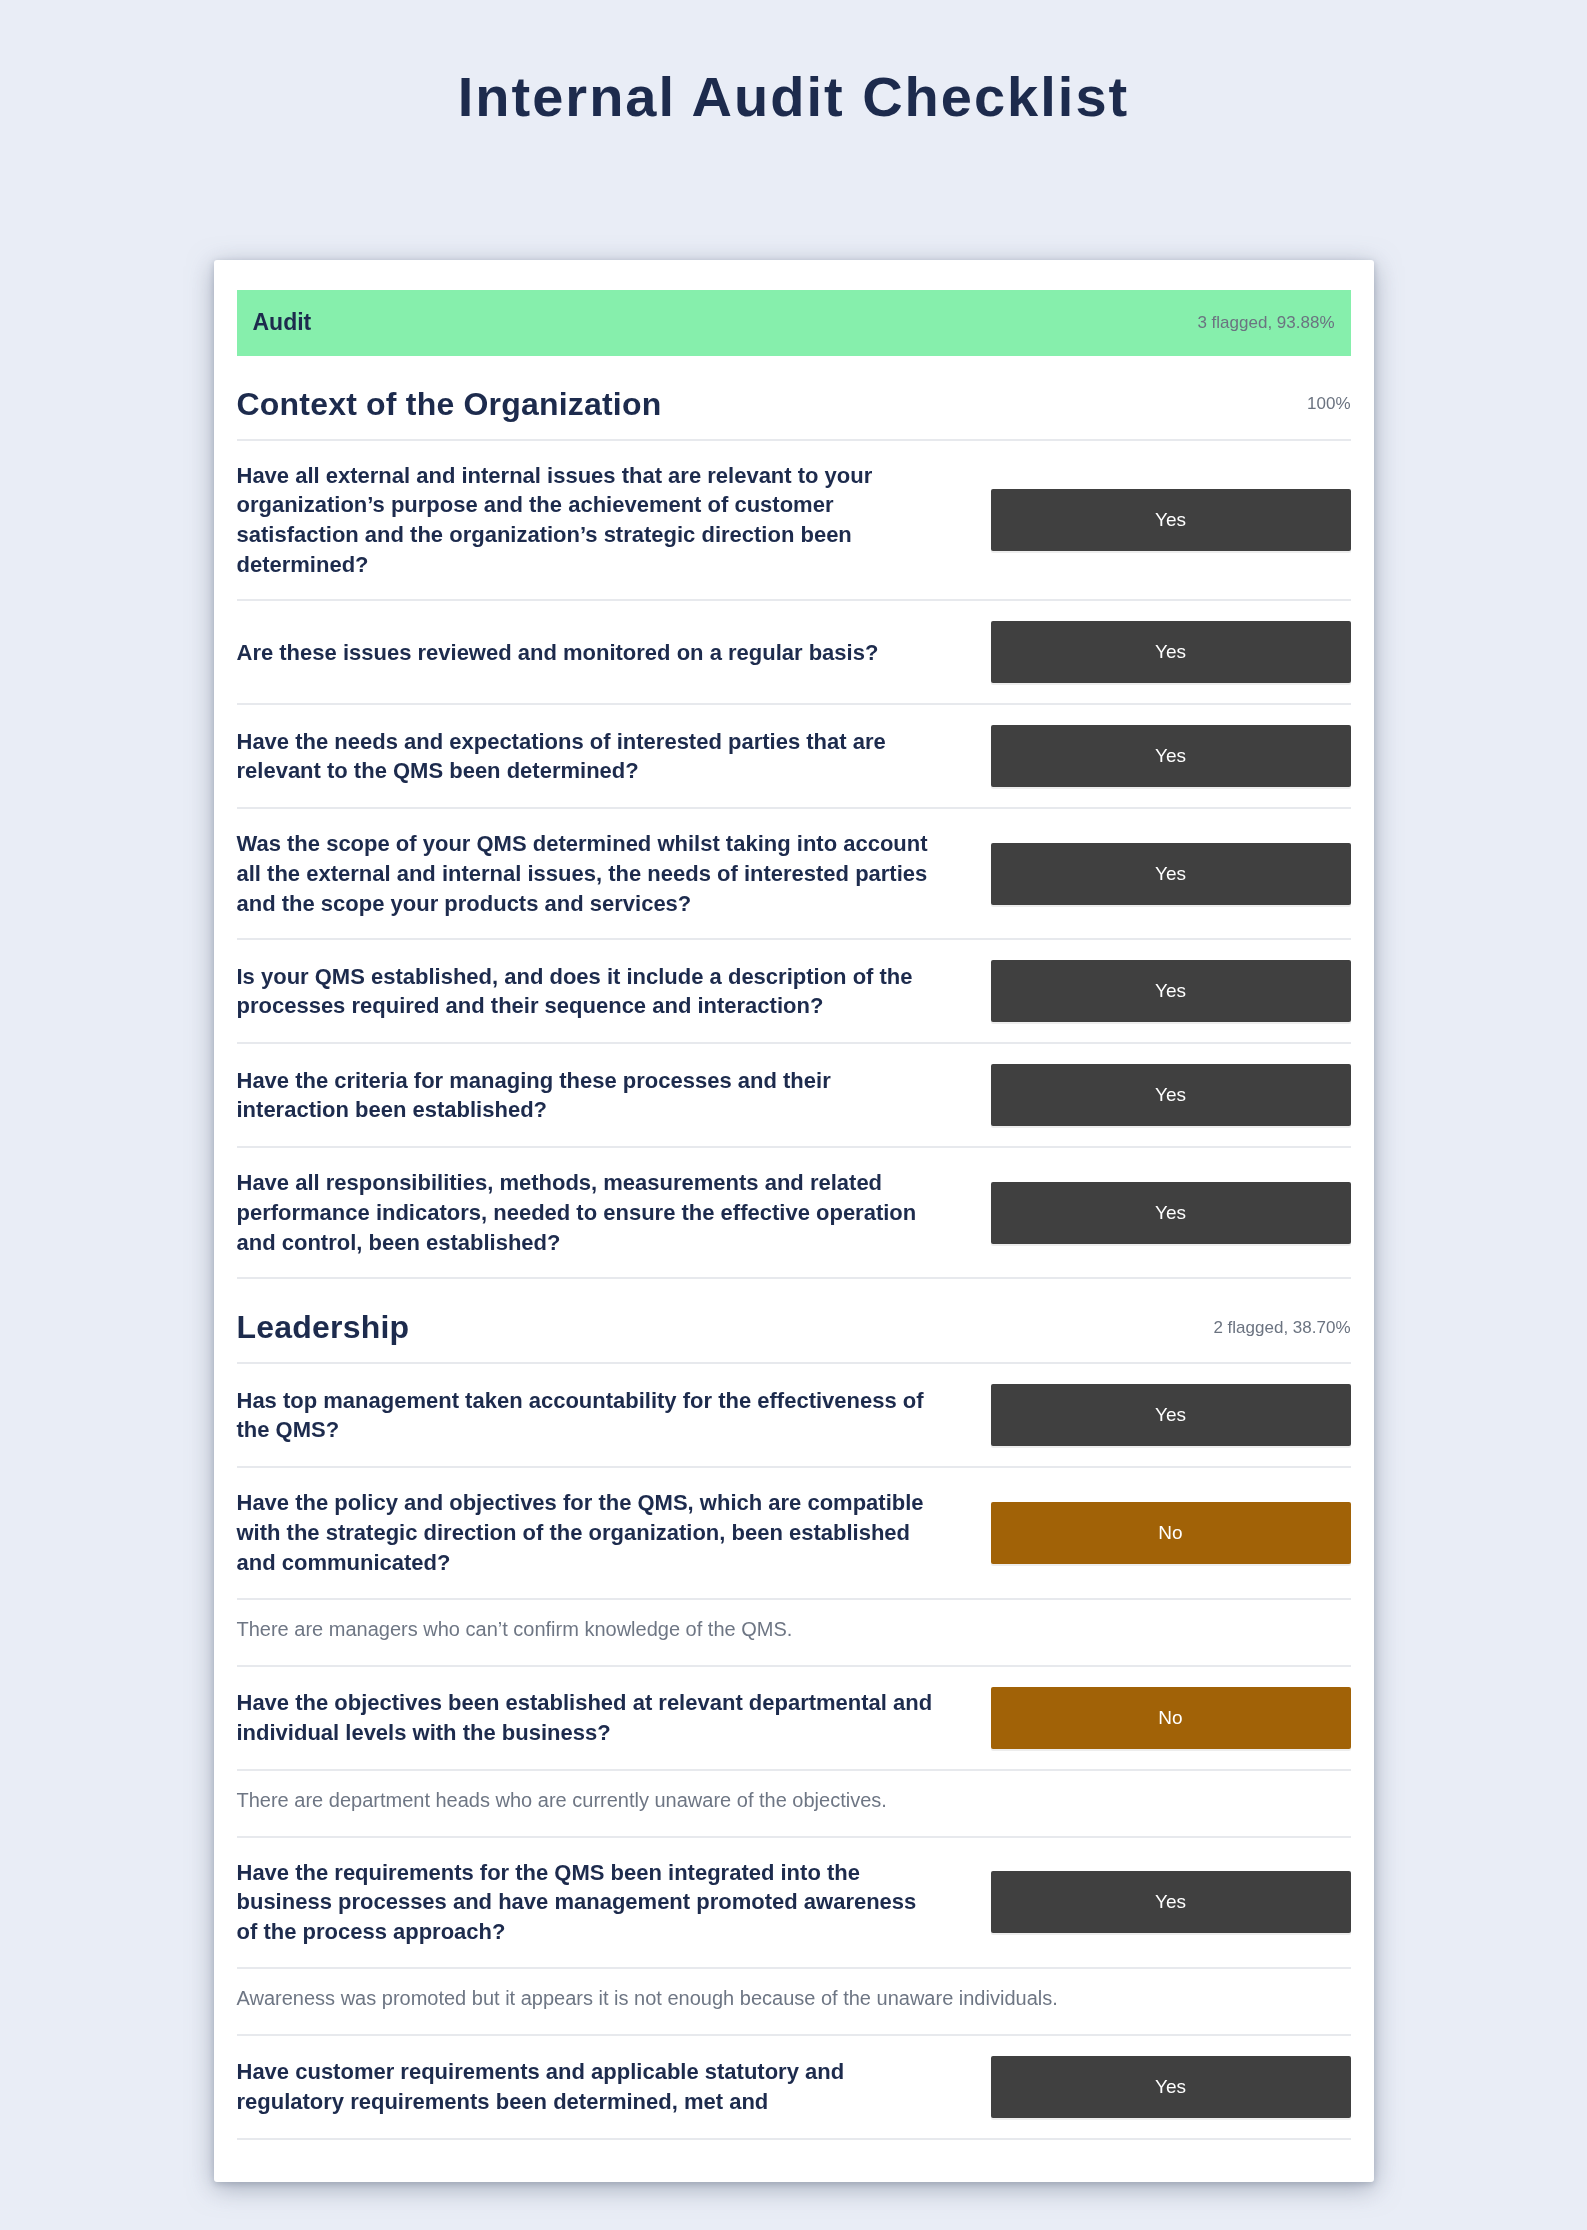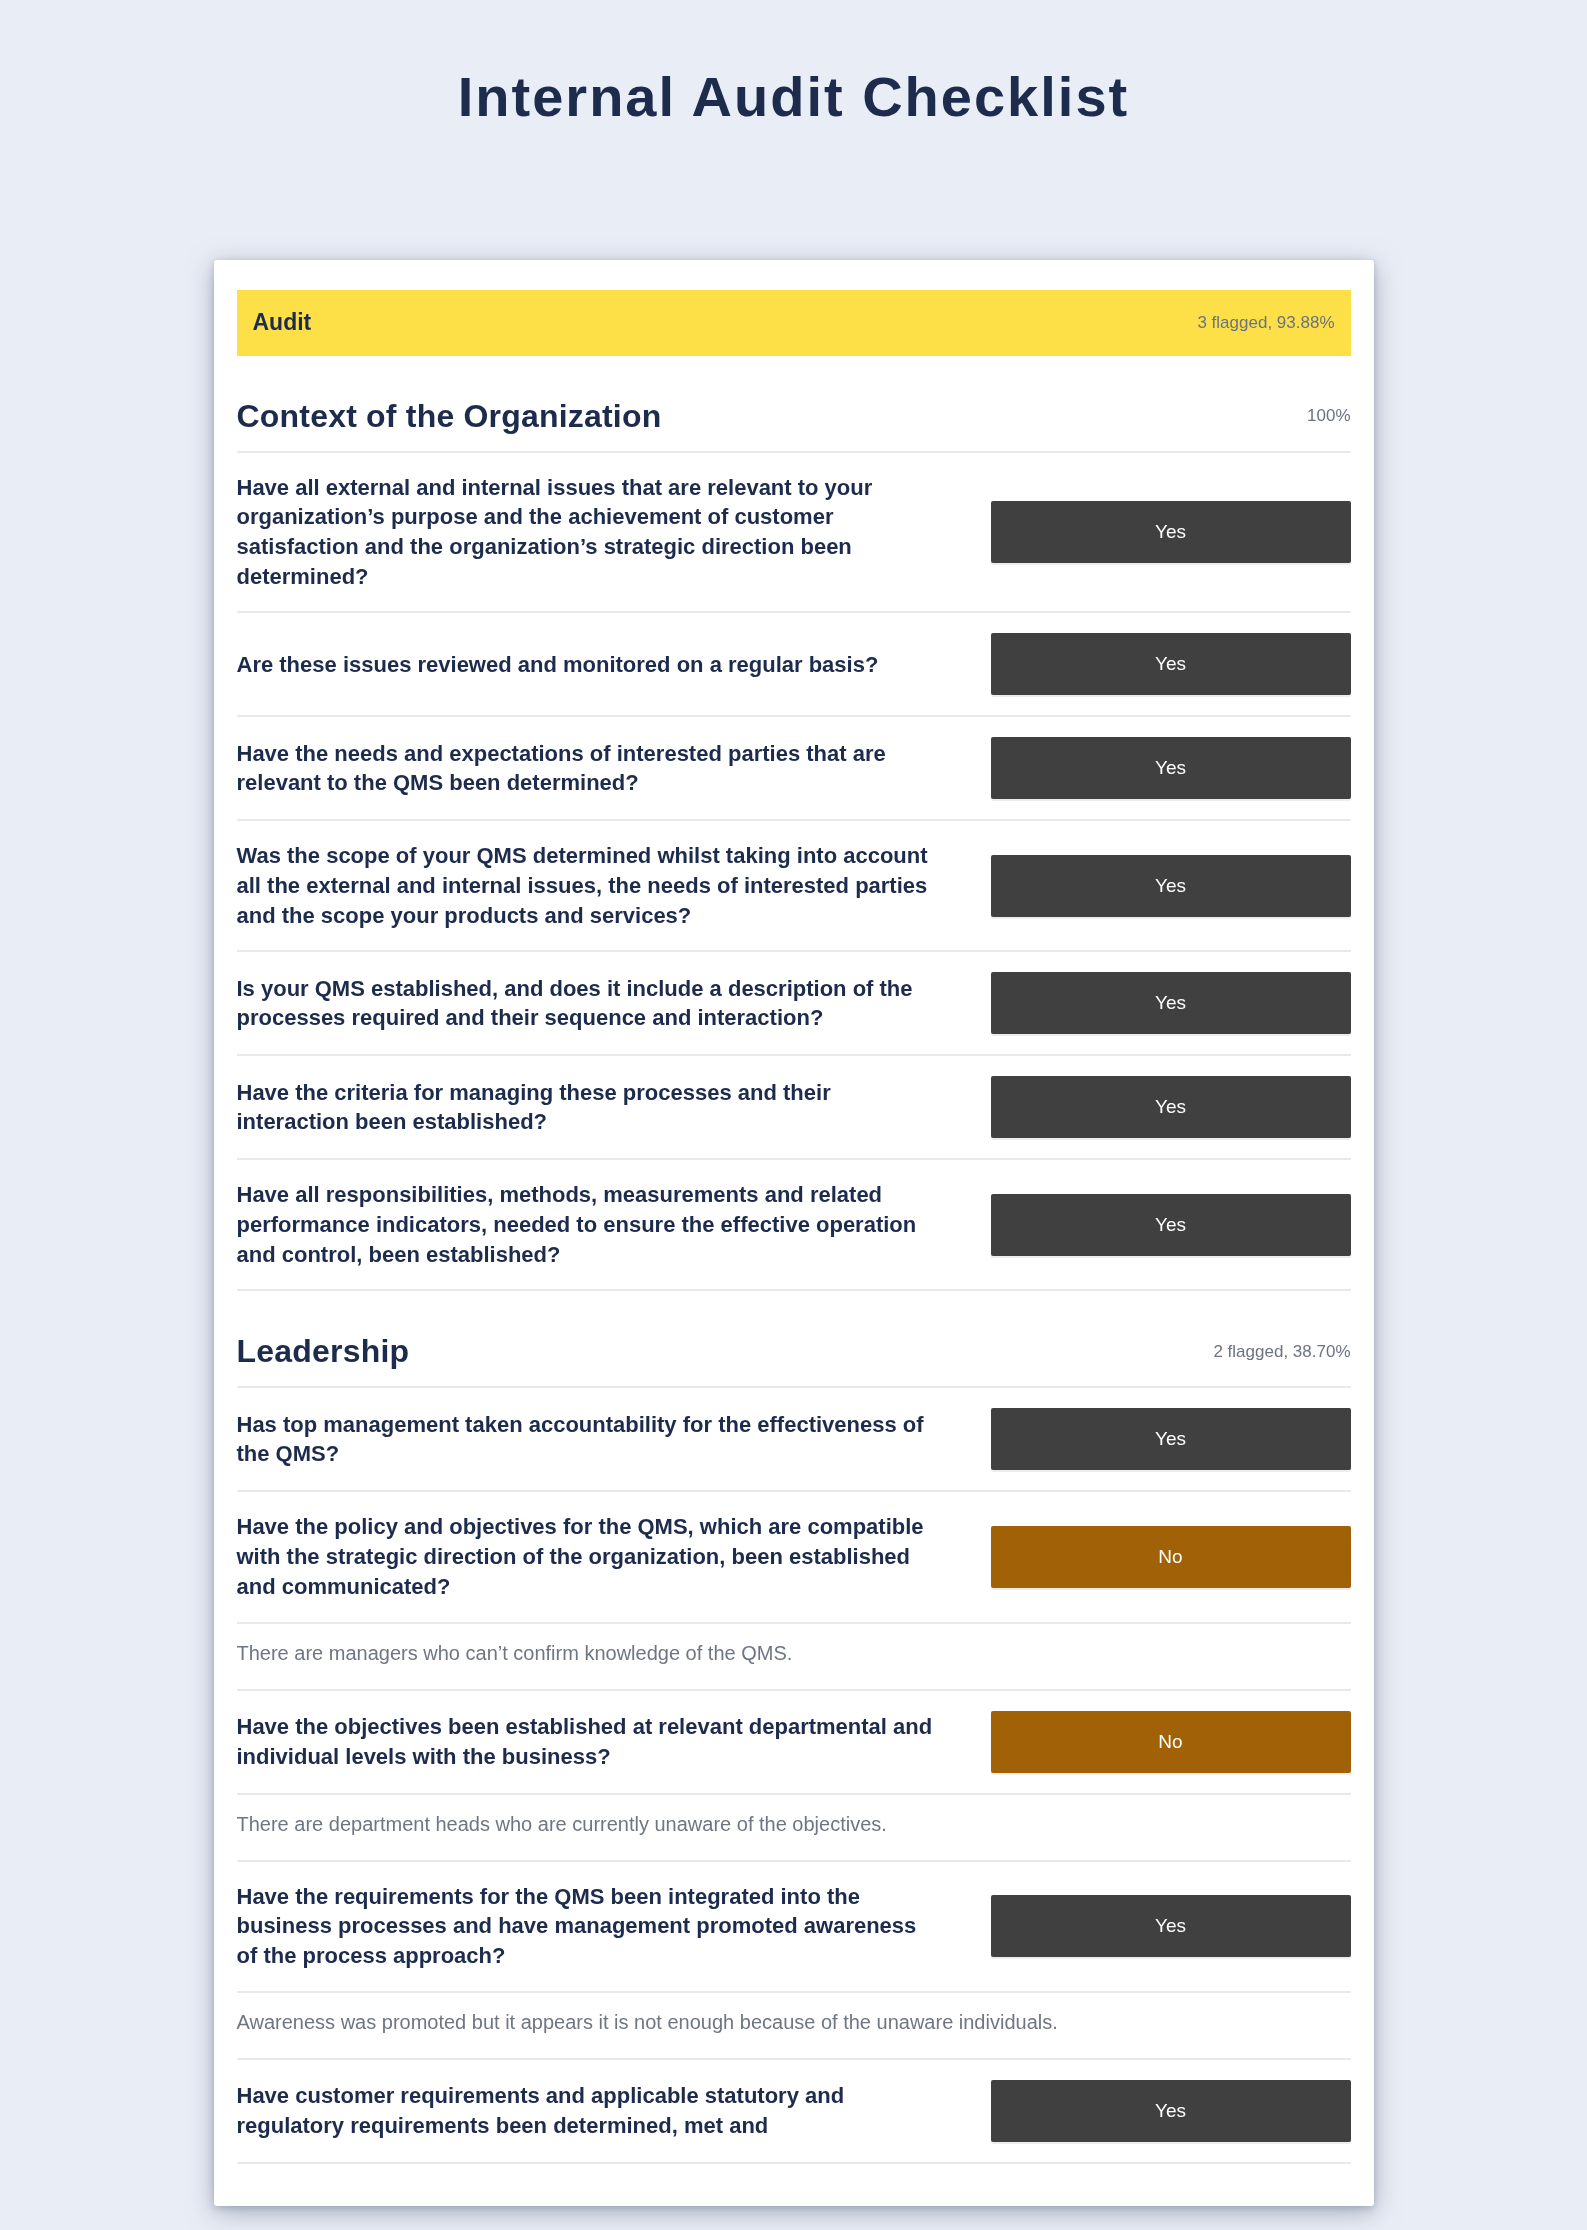--- a/index.html
+++ b/index.html
@@ -21,34 +21,34 @@
   .card {
     width: 1160px;
     margin: 132px auto 0 auto;
     background: #ffffff;
     border-radius: 3px;
     box-shadow: 0 6px 26px rgba(110,120,140,0.55), 0 2px 6px rgba(110,120,140,0.35);
     padding: 30px 23px 42px 23px;
     min-height: 1700px;
   }
   .audit-bar {
-    background: #fde047;
+    background: #86efac;
     height: 66px;
     display: flex;
     align-items: center;
     justify-content: space-between;
     padding: 0 16px;
   }
   .audit-bar .label { font-size: 23px; font-weight: bold; color: #1d2b4d; }
   .meta { font-size: 17px; color: #6b7380; }
   .section-header {
     display: flex;
     justify-content: space-between;
     align-items: center;
-    margin-top: 34px;
+    margin-top: 22px;
     padding: 8px 0 16px 0;
     border-bottom: 2px solid #e7e9ed;
   }
   .section-header h2 {
     font-size: 32px;
     font-weight: bold;
     color: #1d2b4d;
     letter-spacing: 0.2px;
   }
   .q-row {

